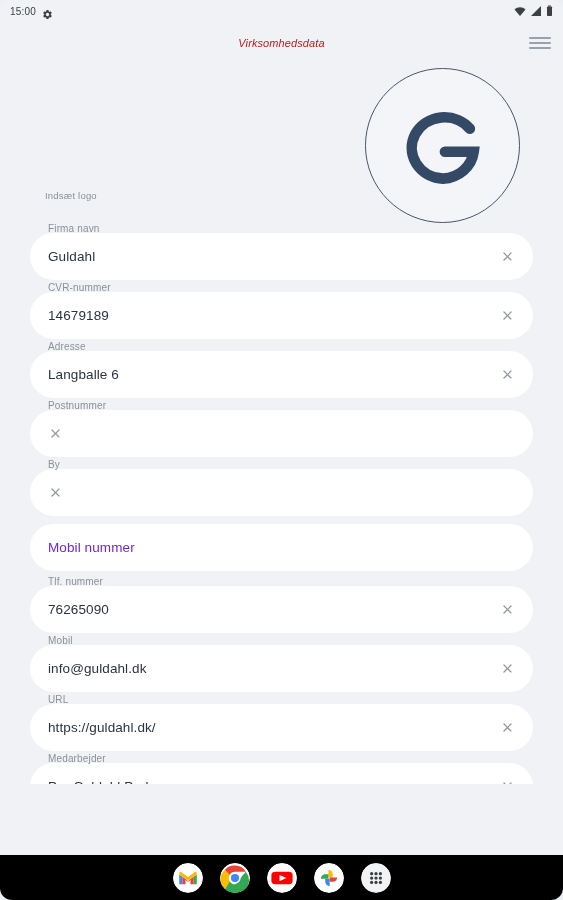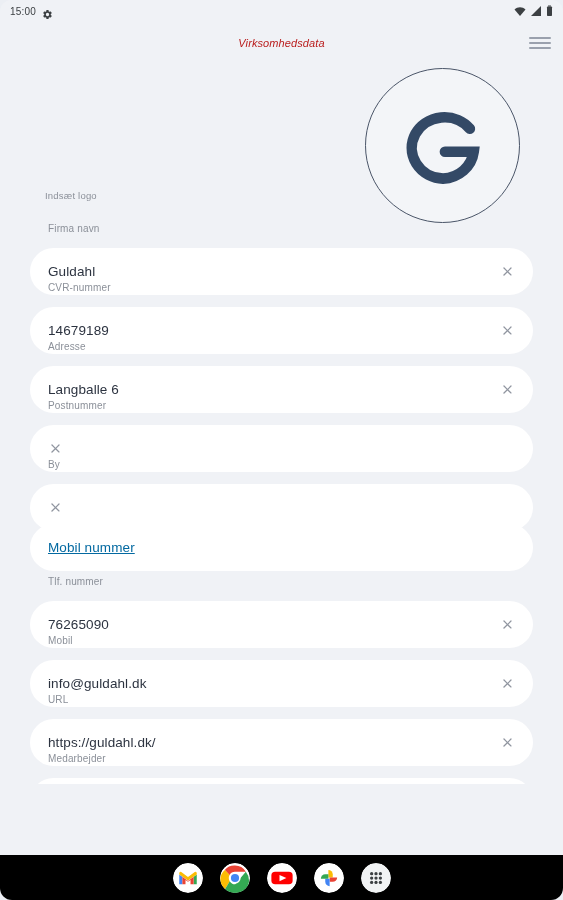--- a/index.html
+++ b/index.html
@@ -106,38 +106,38 @@
   .field-label {
     position: absolute;
     left: 18px; top: -1px;
     font-size: 10px;
     color: #8b9099;
     letter-spacing: .15px;
     z-index: 2;
   }
   .field-box {
     position: absolute;
-    left: 0; right: 0; top: 24px;
+    left: 0; right: 0; top: 9px;
     height: 47px;
     background: #ffffff;
     border-radius: 26px;
     display: flex;
     align-items: center;
     padding: 0 18px;
     cursor: text;
   }
   .field-value {
     font-size: 13.5px;
     color: #2c3340;
     letter-spacing: .1px;
     flex: 1;
     white-space: nowrap;
     overflow: hidden;
   }
-  .field-value.placeholder { color: #0369a1; text-decoration: underline; }
+  .field-value.placeholder { color: #6d28d9; }
   .clear-icon {
     width: 15px; height: 15px;
     flex: 0 0 15px;
     cursor: pointer;
     opacity: .75;
   }
   .clear-icon svg { display: block; }
 
   
   .field.empty .field-box { top: 5px; }

